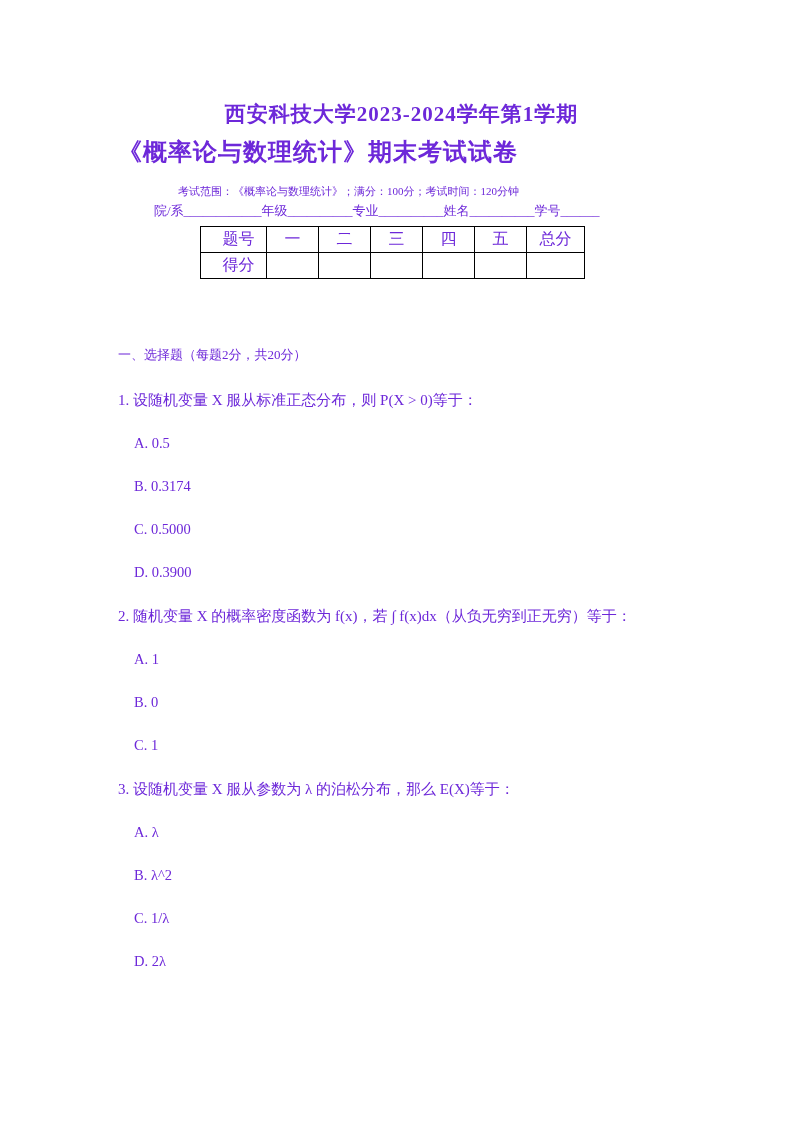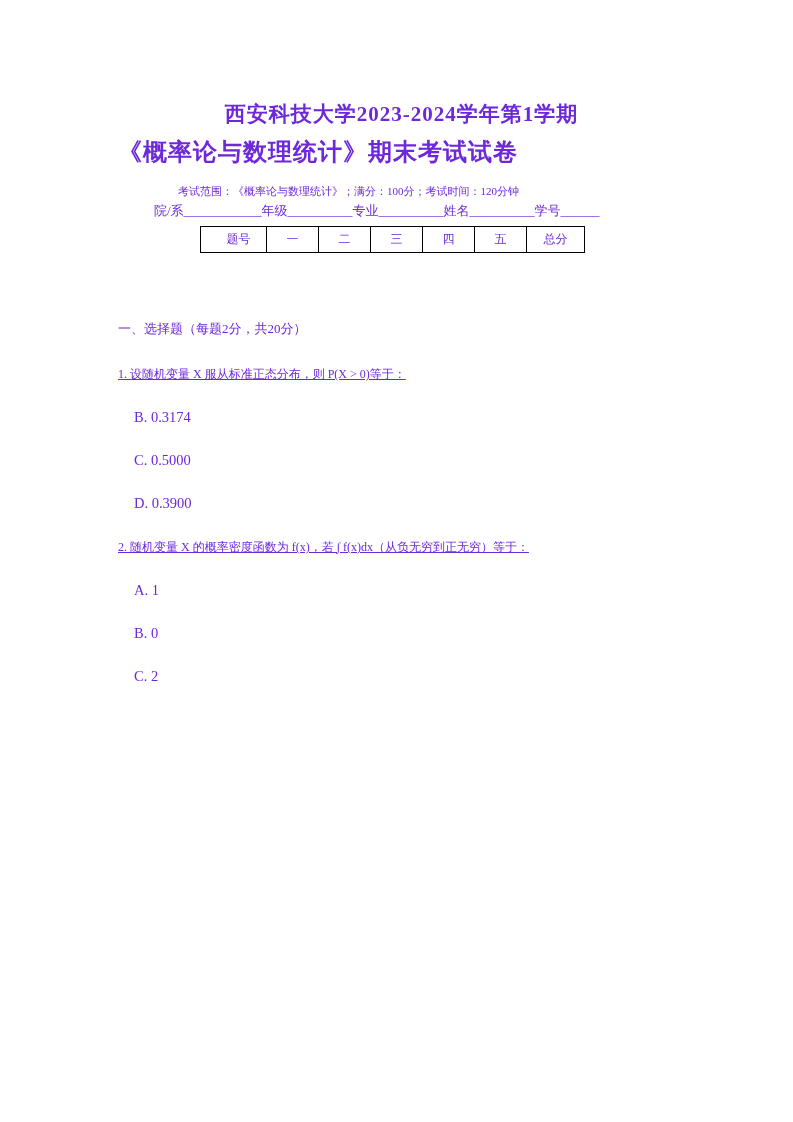--- a/index.html
+++ b/index.html
@@ -48,36 +48,35 @@
   table.score-table {
     border-collapse: collapse;
     margin-top: 6px;
     margin-left: 82px;
     table-layout: fixed;
   }
   table.score-table td {
     border: 1px solid #000000;
     height: 26px;
     text-align: center;
-    font-size: 12px;
+    font-size: 16px;
     vertical-align: middle;
   }
   td.col-label { width: 66px; text-align: left; padding-left: 10px; }
   td.col-cell  { width: 52px; }
   td.col-total { width: 58px; }
   .section-title {
     font-size: 13px;
     line-height: 20px;
     margin-top: 66px;
   }
   .question-text {
-    font-size: 12px;
+    font-size: 15px;
     line-height: 20px;
     margin-top: 25px;
-    text-decoration: underline;
   }
   .question { margin-top: 0; }
   .question + .question { margin-top: 0; }
   .option {
     font-size: 14.5px;
     line-height: 20px;
     margin-top: 23px;
     margin-left: 16px;
   }
   .q-gap { margin-top: 24px; }
@@ -97,33 +96,50 @@
     <tbody>
       <tr>
         <td class="col-label">题号</td>
         <td class="col-cell">一</td>
         <td class="col-cell">二</td>
         <td class="col-cell">三</td>
         <td class="col-cell">四</td>
         <td class="col-cell">五</td>
         <td class="col-total">总分</td>
       </tr>
+      <tr>
+        <td class="col-label">得分</td>
+        <td class="col-cell"></td>
+        <td class="col-cell"></td>
+        <td class="col-cell"></td>
+        <td class="col-cell"></td>
+        <td class="col-cell"></td>
+        <td class="col-total"></td>
+      </tr>
     </tbody>
   </table>
 
   <div class="section-title">一、选择题（每题2分，共20分）</div>
 
   <div class="question">
     <div class="question-text">1. 设随机变量 X 服从标准正态分布，则 P(X &gt; 0)等于：</div>
+    <div class="option">A. 0.5</div>
     <div class="option">B. 0.3174</div>
     <div class="option">C. 0.5000</div>
     <div class="option">D. 0.3900</div>
   </div>
 
   <div class="question">
     <div class="question-text q-gap">2. 随机变量 X 的概率密度函数为 f(x)，若 ∫ f(x)dx（从负无穷到正无穷）等于：</div>
     <div class="option">A. 1</div>
     <div class="option">B. 0</div>
-    <div class="option">C. 2</div>
+    <div class="option">C. 1</div>
   </div>
 
+  <div class="question">
+    <div class="question-text q-gap">3. 设随机变量 X 服从参数为 λ 的泊松分布，那么 E(X)等于：</div>
+    <div class="option">A. λ</div>
+    <div class="option">B. λ^2</div>
+    <div class="option">C. 1/λ</div>
+    <div class="option">D. 2λ</div>
+  </div>
 
 </div>
 
 </body></html>

